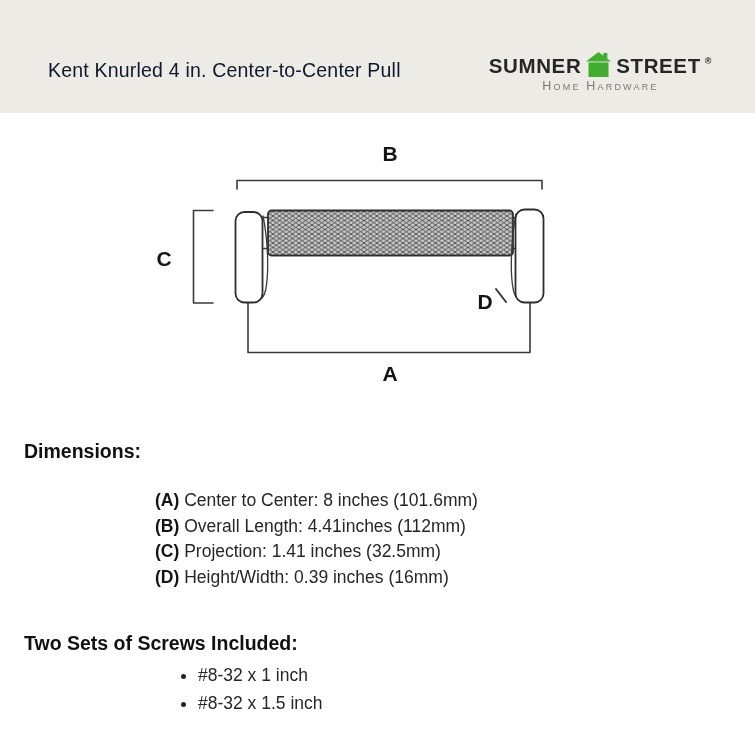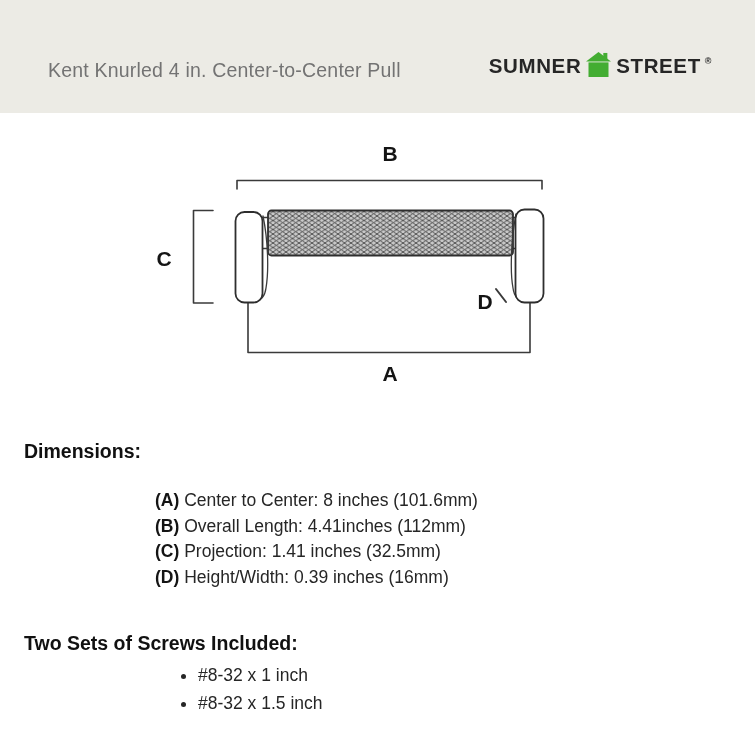--- a/index.html
+++ b/index.html
@@ -9,21 +9,21 @@
     font-family:"Liberation Sans","DejaVu Sans",sans-serif;
     color:#212121;
   }
   
   .header{
     position:absolute;left:0;top:0;width:755px;height:113px;
     background:#ECEBE5;
   }
   .product-title{
     position:absolute;left:48px;top:59px;
-    font-size:19.5px;color:#737373;letter-spacing:0.2px;white-space:nowrap;
+    font-size:19.5px;color:#0f172a;letter-spacing:0.2px;white-space:nowrap;
   }
   .logo{
     position:absolute;top:54px;right:43px;text-align:center;
   }
   .logo-top{
     display:flex;align-items:center;gap:5px;
     font-weight:bold;font-size:20.5px;letter-spacing:0.6px;color:#262626;
   }
   .logo-top .reg{
     font-size:9px;align-self:flex-start;margin-left:-1px;margin-top:2px;font-weight:bold;
@@ -69,20 +69,21 @@
     <div class="logo-top">
       <span>SUMNER</span>
       <svg class="house" viewBox="0 0 26 26" aria-hidden="true">
         <rect x="18" y="1" width="4.2" height="7.5" fill="#43AD32"></rect>
         <polygon points="13,0 26,9.8 0,9.8" fill="#43AD32"></polygon>
         <rect x="2.6" y="10.8" width="20.8" height="15.2" fill="#43AD32"></rect>
       </svg>
       <span>STREET</span>
       <span class="reg">®</span>
     </div>
+    <div class="logo-sub">Home Hardware</div>
   </div>
 </div>
 
 <svg class="diagram-svg" width="755" height="420" viewBox="0 0 755 420" aria-hidden="true">
   <defs>
     <pattern id="knurl" width="6.5" height="4.5" patternUnits="userSpaceOnUse">
       <rect width="6.5" height="4.5" fill="#c9c9c9"></rect>
       <path d="M0,0 L6.5,4.5 M0,4.5 L6.5,0" stroke="#424242" stroke-width="0.9" fill="none"></path>
     </pattern>
   </defs>

